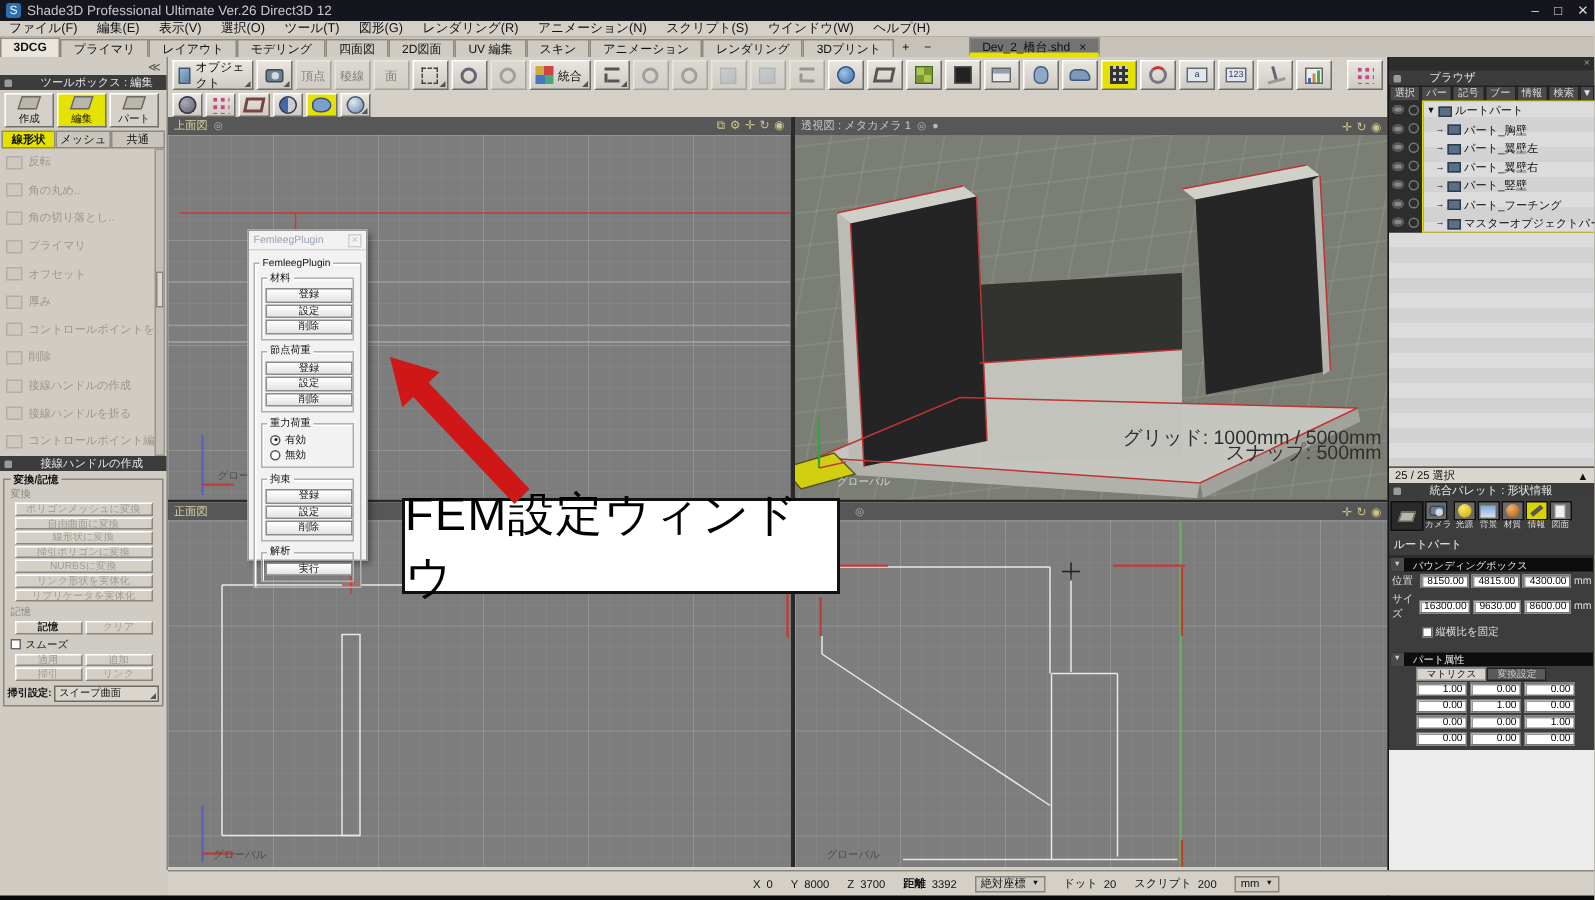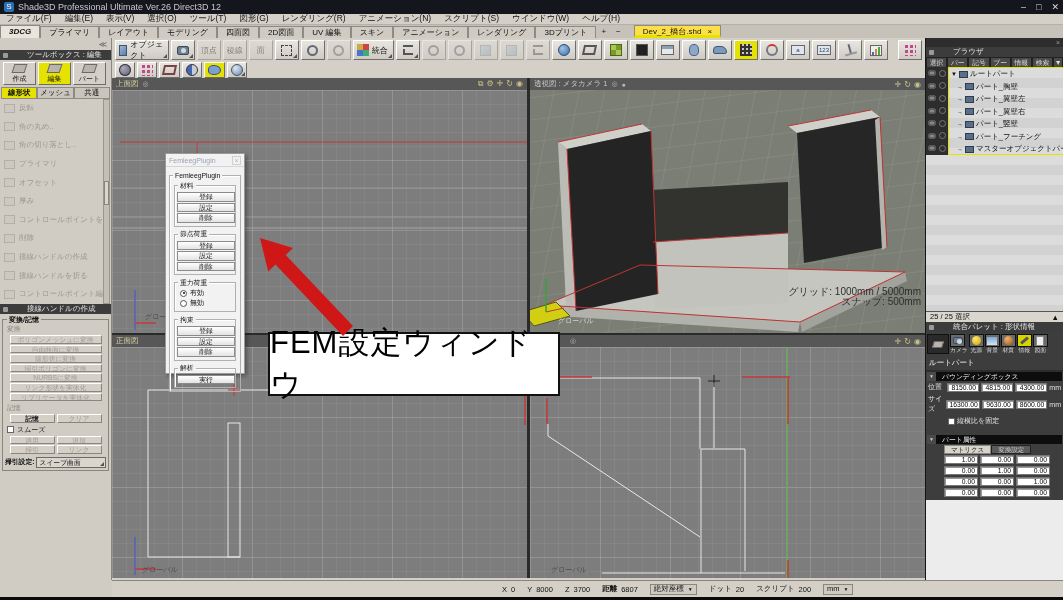--- a/index.html
+++ b/index.html
@@ -6,23 +6,23 @@
 body{width:1063px;height:600px;position:relative;overflow:hidden;
  font-family:"Liberation Sans","DejaVu Sans",sans-serif;background:#d4d0c8;font-size:8px;color:#111}
 .abs{position:absolute}
 
 #titlebar{left:0;top:0;width:1063px;height:14px;background:#15151d;color:#c8c8cc;display:flex;align-items:center;padding:0 4px;font-size:9px}
 #titlebar .logo{width:10px;height:10px;background:#2b6fb3;color:#fff;font-size:8px;line-height:10px;text-align:center;border-radius:2px;margin-right:4px}
 #titlebar .winctl{margin-left:auto;display:flex;gap:10px;font-size:9px;color:#ddd}
 #menubar{left:0;top:14px;width:1063px;height:11px;background:#d4d0c8;border-bottom:1px solid #b5b1a9;display:flex;align-items:center;gap:13px;padding:0 6px;font-size:8.5px}
 #tabrow{left:0;top:25px;width:1063px;height:13px;background:#c6c2ba;display:flex;align-items:flex-end;font-size:8px}
 .wtab{padding:1px 8px;border:1px solid #8f8b83;border-bottom:none;background:#cfcbc3;height:12px;line-height:10px}
-.wtab.active{background:#e9e5dd;font-weight:bold;font-style:italic;height:13px}
+.wtab.active{background:#e9e5dd;font-weight:bold;height:13px}
 .pm{padding:1px 5px;height:12px;line-height:10px}
-.filetab{margin-left:8px;padding:1px 8px;height:13px;line-height:10px;background:#fde047;border:1px solid #8f8b83;border-bottom:3px solid #e6e200;display:flex;gap:6px}
+.filetab{margin-left:20px;padding:1px 8px;height:13px;line-height:10px;background:#737373;border:1px solid #8f8b83;border-bottom:3px solid #e6e200;display:flex;gap:6px}
 
 .tb{background:#d4d0c8}
 .tbtn{height:20px;min-width:24px;border:1px solid;border-color:#fff #6d6d6d #6d6d6d #fff;background:linear-gradient(#e8e5df,#cfcbc3);display:flex;align-items:center;justify-content:center;gap:3px;padding:0 3px;font-size:8px;position:relative}
 .tbtn.sm{height:16px;min-width:20px}
 .tbtn.dis{opacity:.45}
 .tbtn.hl{background:#e6e200}
 .corner{position:absolute;right:1px;bottom:1px;width:0;height:0;border-left:4px solid transparent;border-bottom:4px solid #555}
 .ic{display:inline-block}
 .cube{width:11px;height:11px;background:linear-gradient(135deg,#9db7d2,#5d7fa6);border:1px solid #3a5578}
 .cam{width:12px;height:9px;background:#6f7f92;border:1px solid #394a5e;border-radius:2px;position:relative}
@@ -71,21 +71,21 @@
 .vh .vico{color:#b9b9b9;font-size:7px}
 .vh .right{margin-left:auto;display:flex;gap:3px;color:#c9c189;font-size:8px}
 .ortho{background-color:#7d7d7d;background-image:
  linear-gradient(rgba(255,255,255,.12) 1px,transparent 1px),linear-gradient(90deg,rgba(255,255,255,.12) 1px,transparent 1px),
  linear-gradient(rgba(255,255,255,.05) 1px,transparent 1px),linear-gradient(90deg,rgba(255,255,255,.05) 1px,transparent 1px);
  background-size:70px 70px,70px 70px,14px 14px,14px 14px;overflow:hidden}
 #vp-persp{background:#7b7e74;overflow:hidden}
 #vp-persp .pgrid{position:absolute;left:-60px;top:-60px;width:520px;height:380px;transform:rotate(-7deg) skewX(-18deg);
  background-image:linear-gradient(rgba(255,255,255,.08) 1px,transparent 1px),linear-gradient(90deg,rgba(255,255,255,.08) 1px,transparent 1px);background-size:26px 22px}
 .glabel{position:absolute;font-size:7px;color:#4a4a4a}
-.gridinfo{position:absolute;right:4px;bottom:26px;text-align:right;font-size:10px;color:#2e2e2e;line-height:10px}
+.gridinfo{position:absolute;right:4px;bottom:26px;text-align:right;font-size:13px;color:#2e2e2e;line-height:10px}
 
 #femdlg{left:165px;top:153px;width:80px;height:221px;background:#f2f2f2;border:1px solid #9a9a9a;box-shadow:2px 2px 4px rgba(0,0,0,.35);font-size:7px}
 #femdlg .dtitle{height:13px;display:flex;align-items:center;padding:0 3px;color:#9aa2b5;border-bottom:1px solid #d5d5d5}
 #femdlg .dclose{margin-left:auto;color:#b5b5b5;border:1px solid #d0d0d0;width:9px;height:9px;line-height:8px;text-align:center;font-size:7px}
 .grp{border:1px solid #b0b0b0;box-shadow:1px 1px 0 #fff inset;position:relative;margin:6px 3px 0 3px;padding:5px 2px 2px 2px}
 .grp>.gl{position:absolute;top:-4.5px;left:3px;background:#f2f2f2;padding:0 2px;font-size:6.8px;line-height:8px}
 .dbtn{display:block;width:58px;height:9.5px;margin:1px auto;text-align:center;font-size:6.8px;line-height:8px;background:linear-gradient(#fff,#e3e3e3);border:1px solid #8b8b8b}
 .rrow{display:flex;align-items:center;gap:3px;height:10px;padding-left:3px}
 .radio{width:7px;height:7px;border-radius:50%;border:1px solid #555;background:#fff;position:relative;flex:none}
 .radio.sel::after{content:"";position:absolute;inset:1.5px;border-radius:50%;background:#111}
@@ -771,21 +771,21 @@
   <div class="fld">
       <span>Y</span>
       <span>8000</span>
     </div>
   <div class="fld">
       <span>Z</span>
       <span>3700</span>
     </div>
   <div class="fld">
       <span style="font-weight:bold">距離</span>
-      <span>6807</span>
+      <span>3392</span>
     </div>
   <div class="fld">
       <span class="sbox">
         <span>絶対座標</span>
         <span style="font-size:5px">▼</span>
       </span>
     </div>
   <div class="fld">
       <span>ドット</span>
       <span>20</span>

